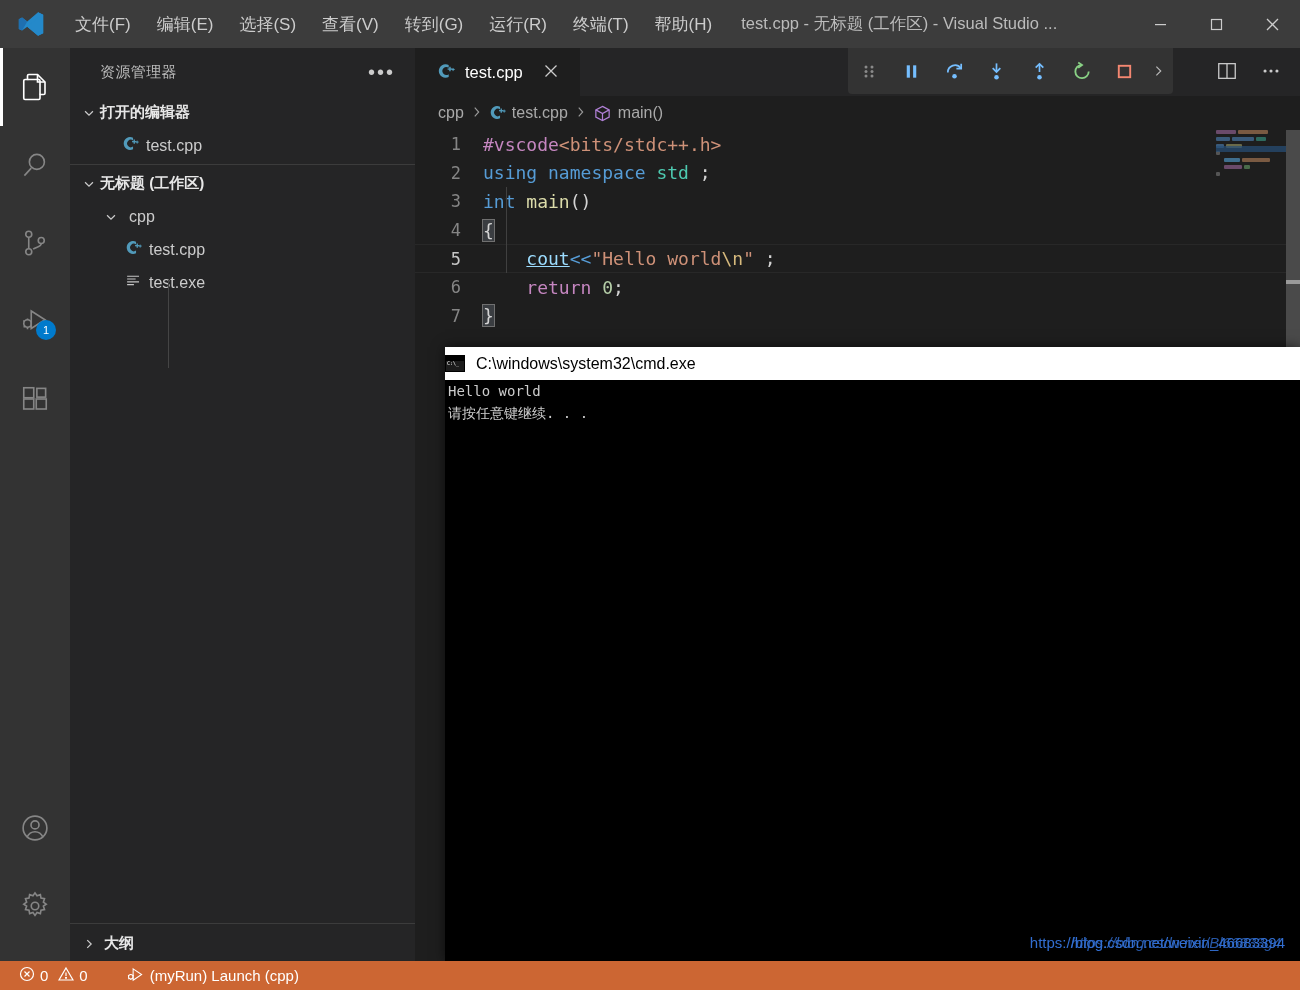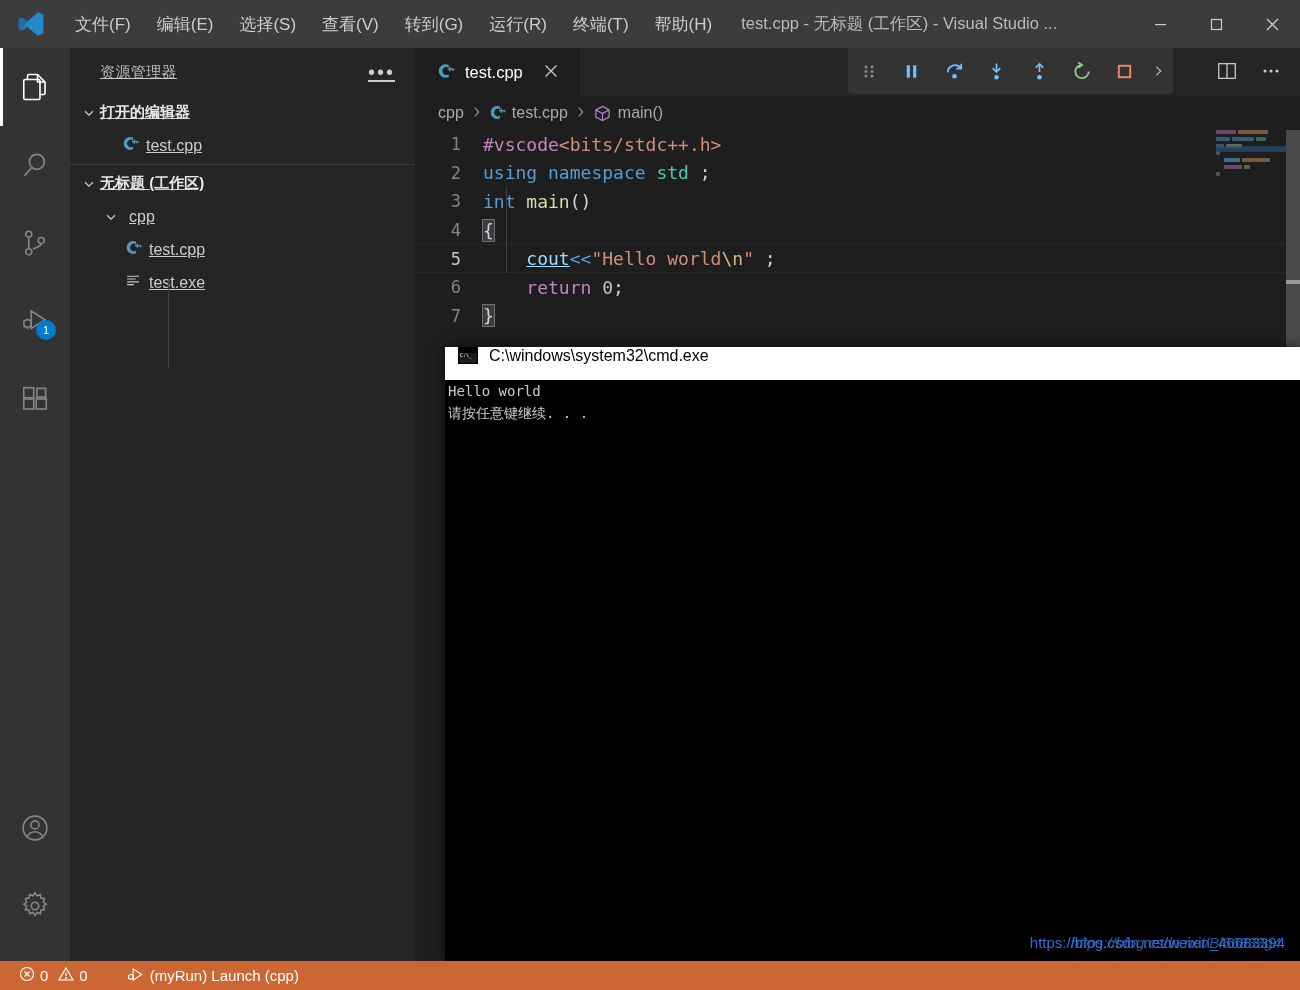--- a/index.html
+++ b/index.html
@@ -49,21 +49,21 @@
     position: absolute; right: 14px; bottom: 20px;
     background: #007acc; color: #ffffff; border-radius: 50%;
     width: 20px; height: 20px; font-size: 11px;
     display: flex; align-items: center; justify-content: center;
     font-family: "Liberation Sans", sans-serif;
   }
 
   
   .sidebar {
     position: absolute; left: 70px; top: 48px; width: 345px; height: 915px;
-    background: #252526; color: #cccccc; text-decoration: underline;
+    background: #252526; color: #cccccc;
   }
   .sb-title {
     height: 48px; display: flex; align-items: center; justify-content: space-between;
     padding: 0 20px 0 30px; font-size: 15px; color: #bbbbbb; letter-spacing: 0.4px;
   }
   .sb-dots { color: #cccccc; font-size: 20px; letter-spacing: 2px; line-height: 10px; }
   .sb-section-header {
     display: flex; align-items: center; height: 33px; padding-left: 8px;
     font-size: 15px; font-weight: bold; color: #e7e7e7; 
   }
@@ -166,22 +166,22 @@
     position: absolute; right: 0px; top: 82px; width: 14px; height: 268px; background: #4a4a4a;
   }
   .ed-scroll-mark { position: absolute; right: 0; top: 150px; width: 14px; height: 4px; background: #9a9a9a; }
 
   
   .cmdwin {
     position: absolute; left: 445px; top: 347px; width: 855px; height: 614px;
     background: #000000; box-shadow: 0 0 12px rgba(0,0,0,.6);
   }
   .cmd-title {
-    height: 33px; background: #ffffff; display: flex; align-items: flex-start; gap: 11px;
-    padding-left: 13px; color: #000000; font-size: 16px;
+    height: 33px; background: #ffffff; display: flex; align-items: center; gap: 11px;
+    color: #000000; font-size: 16px;
   }
   .cmd-icon {
     width: 20px; height: 17px; background: #ffffff; border: 1.5px solid #000;
     position: relative; display: flex; flex-direction: column;
   }
   .cmd-icon-bar { height: 5px; background: #000; }
   .cmd-icon-body { flex: 1; background: #1b1b1b; font-size: 5px; color: #fff; font-family: "DejaVu Sans Mono", monospace; line-height: 5px; padding-left: 1px; }
   .cmd-body {
     padding: 0 0 0 3px; color: #cccccc;
     font-family: "DejaVu Sans Mono", monospace; font-size: 14px; line-height: 22px;
@@ -370,20 +370,28 @@
       <span>
         <svg width="17" height="17" viewBox="0 0 20 20" stroke="#c5c5c5" stroke-width="1.3">
           <path d="M2.5 5 H16.5 M2.5 8.3 H12.5 M2.5 11.6 H16.5 M2.5 14.9 H10.5"></path>
         </svg>
       </span>
       <span>test.exe</span>
     </div>
 
     <div class="sb-vline"></div>
 
+    <div class="sb-outline">
+      <span class="chev">
+        <svg width="14" height="14" viewBox="0 0 16 16" fill="none" stroke="currentColor" stroke-width="1.4">
+            <path d="M6 3.5 L10.5 8 L6 12.5"></path>
+          </svg>
+      </span>
+      <span>大纲</span>
+    </div>
   </div>
 
   <div class="editor-area">
 
     <div class="tabbar">
       <div class="tab">
         <span>
           <svg width="18" height="18" viewBox="0 0 20 20">
             <path d="M13 3.2 A7.6 7.6 0 1 0 13 16.8 L13 13.6 A4.4 4.4 0 1 1 13 6.4 Z" fill="#519aba"></path>
             <rect x="13.6" y="5.3" width="1.6" height="5" fill="#519aba"></rect>

